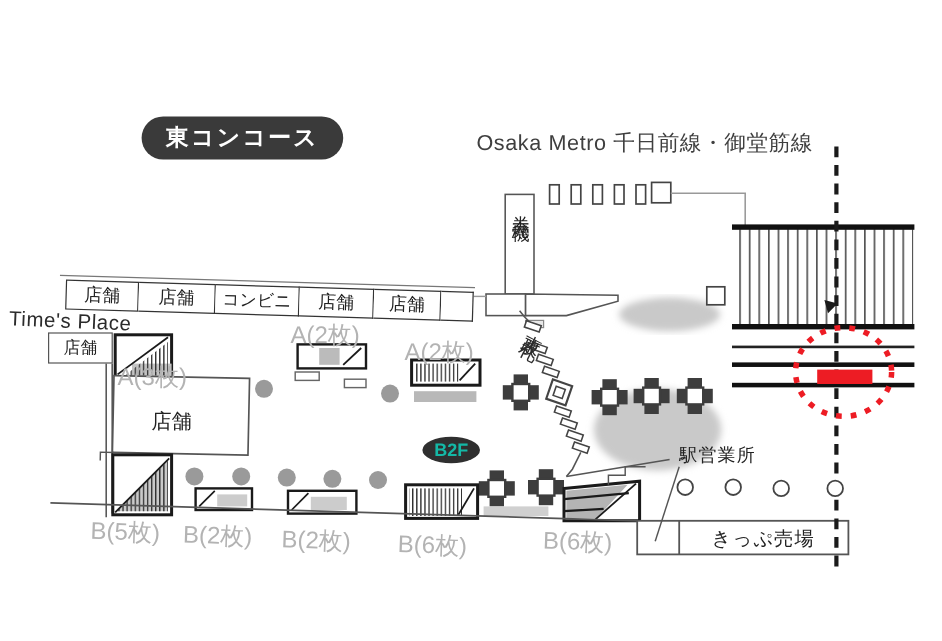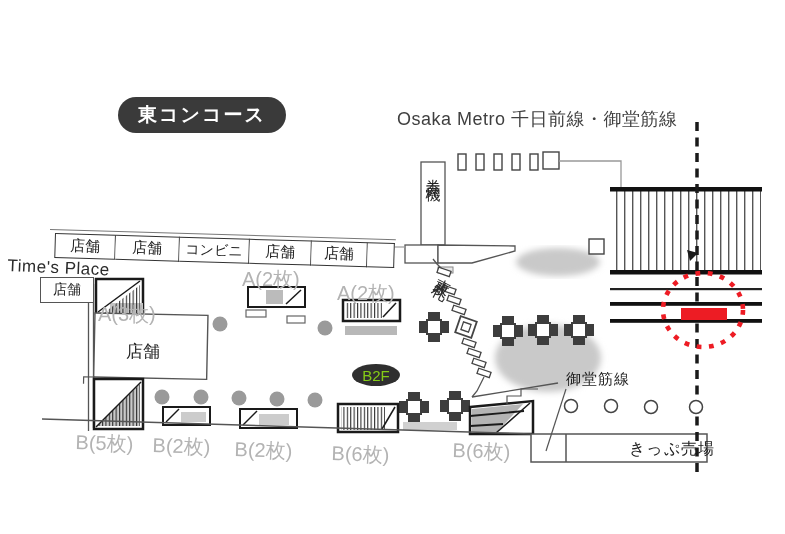--- a/index.html
+++ b/index.html
@@ -21,23 +21,23 @@
   .left-shop{left:40px;top:277px;width:52px;height:24px;border:1.3px solid #555;background:#fff;
              display:flex;align-items:center;justify-content:center;font-size:14px;color:#222;}
   .center-shop{left:126px;top:340px;font-size:17px;color:#222;}
   .gray-lbl{color:#b3b3b3;font-size:20px;}
   .rot2{transform:rotate(2deg);transform-origin:0 0;}
   .vtext{writing-mode:vertical-rl;text-orientation:upright;}
   .ticket-machine{left:423px;top:167px;font-size:15px;color:#222;letter-spacing:4px;}
   .east-gate{left:441px;top:268px;font-size:16px;color:#2b2b2b;letter-spacing:3px;
              transform:rotate(27deg);transform-origin:50% 0;}
   .b2f{left:352px;top:364px;width:48px;height:22px;background:#2f2f2f;border-radius:50%;
-       color:#84cc16;font-weight:normal;font-size:15px;display:flex;align-items:center;justify-content:center;}
+       color:#14b8a6;font-weight:bold;font-size:15px;display:flex;align-items:center;justify-content:center;}
   .station-office{left:566px;top:370px;font-size:15px;color:#222;letter-spacing:1px;}
-  .ticket-counter{left:566px;top:439px;width:140px;text-align:center;font-size:16px;color:#222;letter-spacing:1px;padding-left:36px;}
+  .ticket-counter{left:566px;top:439px;width:140px;text-align:center;font-size:16px;color:#222;letter-spacing:1px;}
 </style>
 </head>
 <body>
 
 <div class="stage">
 
   <svg width="785" height="534" viewBox="0 0 785 534">
     <defs>
       <pattern id="hatchV" width="3.4" height="10" patternUnits="userSpaceOnUse">
         <rect x="0" y="0" width="1.1" height="10" fill="#2f2f2f"></rect>
@@ -234,21 +234,21 @@
     <div class="shop-cell tail" style="width:26px"></div>
   </div>
 
   <div class="abs times-place">Time's Place</div>
   <div class="abs left-shop">店舗</div>
   <div class="abs center-shop">店舗</div>
 
   <div class="abs vtext ticket-machine">券売機</div>
   <div class="abs vtext east-gate">東改札</div>
   <div class="abs b2f">B2F</div>
-  <div class="abs station-office">御堂筋線</div>
+  <div class="abs station-office">駅営業所</div>
   <div class="abs ticket-counter">きっぷ売場</div>
 
   <div class="abs gray-lbl" style="left:98px;top:301px">A(3枚)</div>
   <div class="abs gray-lbl" style="left:242px;top:266px">A(2枚)</div>
   <div class="abs gray-lbl" style="left:337px;top:280px">A(2枚)</div>
   <div class="abs gray-lbl rot2" style="left:76px;top:429px">B(5枚)</div>
   <div class="abs gray-lbl rot2" style="left:153px;top:432px">B(2枚)</div>
   <div class="abs gray-lbl rot2" style="left:235px;top:436px">B(2枚)</div>
   <div class="abs gray-lbl rot2" style="left:332px;top:440px">B(6枚)</div>
   <div class="abs gray-lbl rot2" style="left:453px;top:437px">B(6枚)</div>

